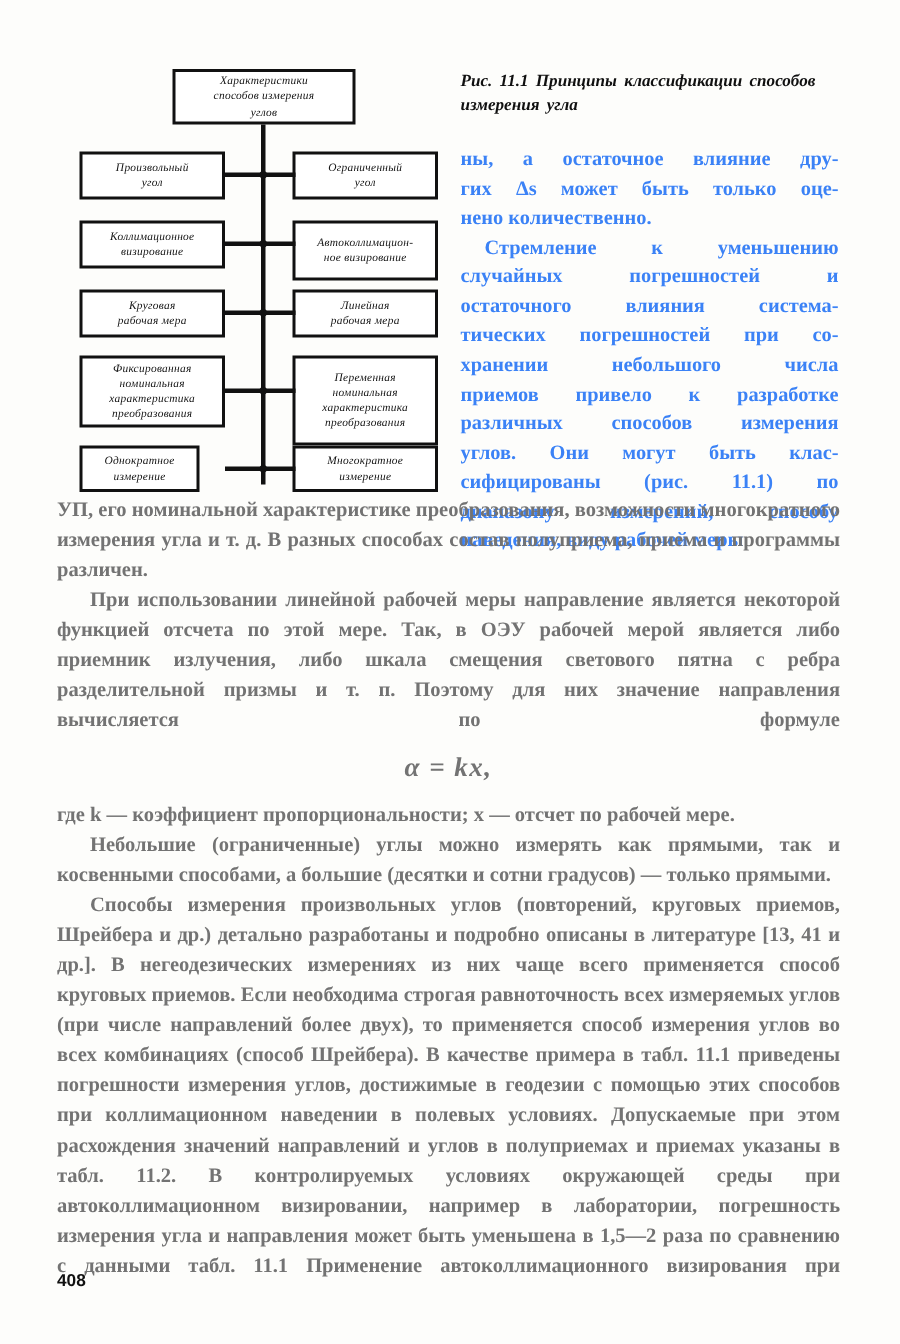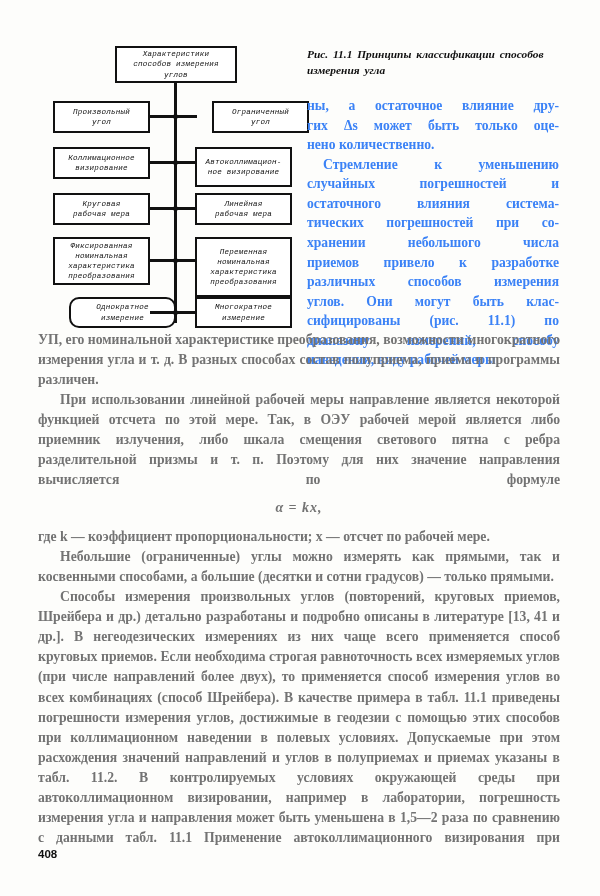--- a/index.html
+++ b/index.html
@@ -28,21 +28,21 @@
   .fig-box {
     position: absolute;
     box-sizing: border-box;
     border: 2px solid #111;
     background: #fff;
     display: flex;
     align-items: center;
     justify-content: center;
     text-align: center;
     font-style: italic;
-    font-family: Liberation Mono, monospace;
+    font-family: Liberation Serif, serif;
     font-size: 7.6px;
     line-height: 1.32;
     letter-spacing: 0.2px;
     padding: 1px 14px;
     color: #111;
     white-space: pre-line;
   }
   .fig-line {
     position: absolute;
     background: #111;
@@ -107,21 +107,21 @@
   }
   .body-text p.ind { text-indent: 22px; }
   .body-text p.just-all { text-align-last: justify; }
 
   .formula {
     margin: 7px 0 9px 0 !important;
     text-align: center !important;
     text-align-last: center !important;
     font-style: italic;
     font-weight: bold;
-    font-size: 14px;
+    font-size: 18px;
     letter-spacing: 1px;
   }
 
   .pagenum {
     position: absolute;
     left: 38px;
     top: 848px;
     font-size: 11.5px;
     font-weight: bold;
     font-family: Liberation Sans, sans-serif;
@@ -137,21 +137,21 @@
 
     <div class="fig-box" style="left:70px; top:8px; width:122px; height:37px;">Характеристики
 способов  измерения
 углов</div>
 
     <div class="fig-line" style="left:129px; top:45px; width:3px; height:240px;"></div>
 
     <div class="fig-box" style="left:8px; top:63px; width:97px; height:32px;">Произвольный
 угол</div>
     <div class="fig-line" style="left:105px; top:77px; width:26px; height:3px;"></div>
-    <div class="fig-box" style="left:167px; top:63px; width:97px; height:32px;">Ограниченный
+    <div class="fig-box" style="left:150px; top:63px; width:97px; height:32px;">Ограниченный
 угол</div>
     <div class="fig-line" style="left:130px; top:77px; width:22px; height:3px;"></div>
     <div class="fig-node" style="left:128px; top:76px;"></div>
 
     <div class="fig-box" style="left:8px; top:109px; width:97px; height:32px;">Коллимационное
 визирование</div>
     <div class="fig-line" style="left:105px; top:123px; width:26px; height:3px;"></div>
     <div class="fig-box" style="left:150px; top:109px; width:97px; height:40px;">Автоколлимацион-
 ное   визирование</div>
     <div class="fig-line" style="left:130px; top:123px; width:22px; height:3px;"></div>
@@ -170,21 +170,21 @@
 характеристика
 преобразования</div>
     <div class="fig-line" style="left:105px; top:221px; width:26px; height:3px;"></div>
     <div class="fig-box" style="left:150px; top:199px; width:97px; height:60px;">Переменная
 номинальная
 характеристика
 преобразования</div>
     <div class="fig-line" style="left:130px; top:221px; width:22px; height:3px;"></div>
     <div class="fig-node" style="left:128px; top:220px;"></div>
 
-    <div class="fig-box" style="left:24px; top:259px; width:107px; height:31px;border-radius:10px;">Однократное
+    <div class="fig-box" style="left:8px; top:259px; width:80px; height:31px;">Однократное
 измерение</div>
     <div class="fig-line" style="left:105px; top:273px; width:26px; height:3px;"></div>
     <div class="fig-box" style="left:150px; top:259px; width:97px; height:31px;">Многократное
 измерение</div>
     <div class="fig-line" style="left:130px; top:273px; width:22px; height:3px;"></div>
     <div class="fig-node" style="left:128px; top:272px;"></div>
   </div>
 
   <div class="caption">Рис. 11.1  Принципы классификации способов измерения угла</div>
 

